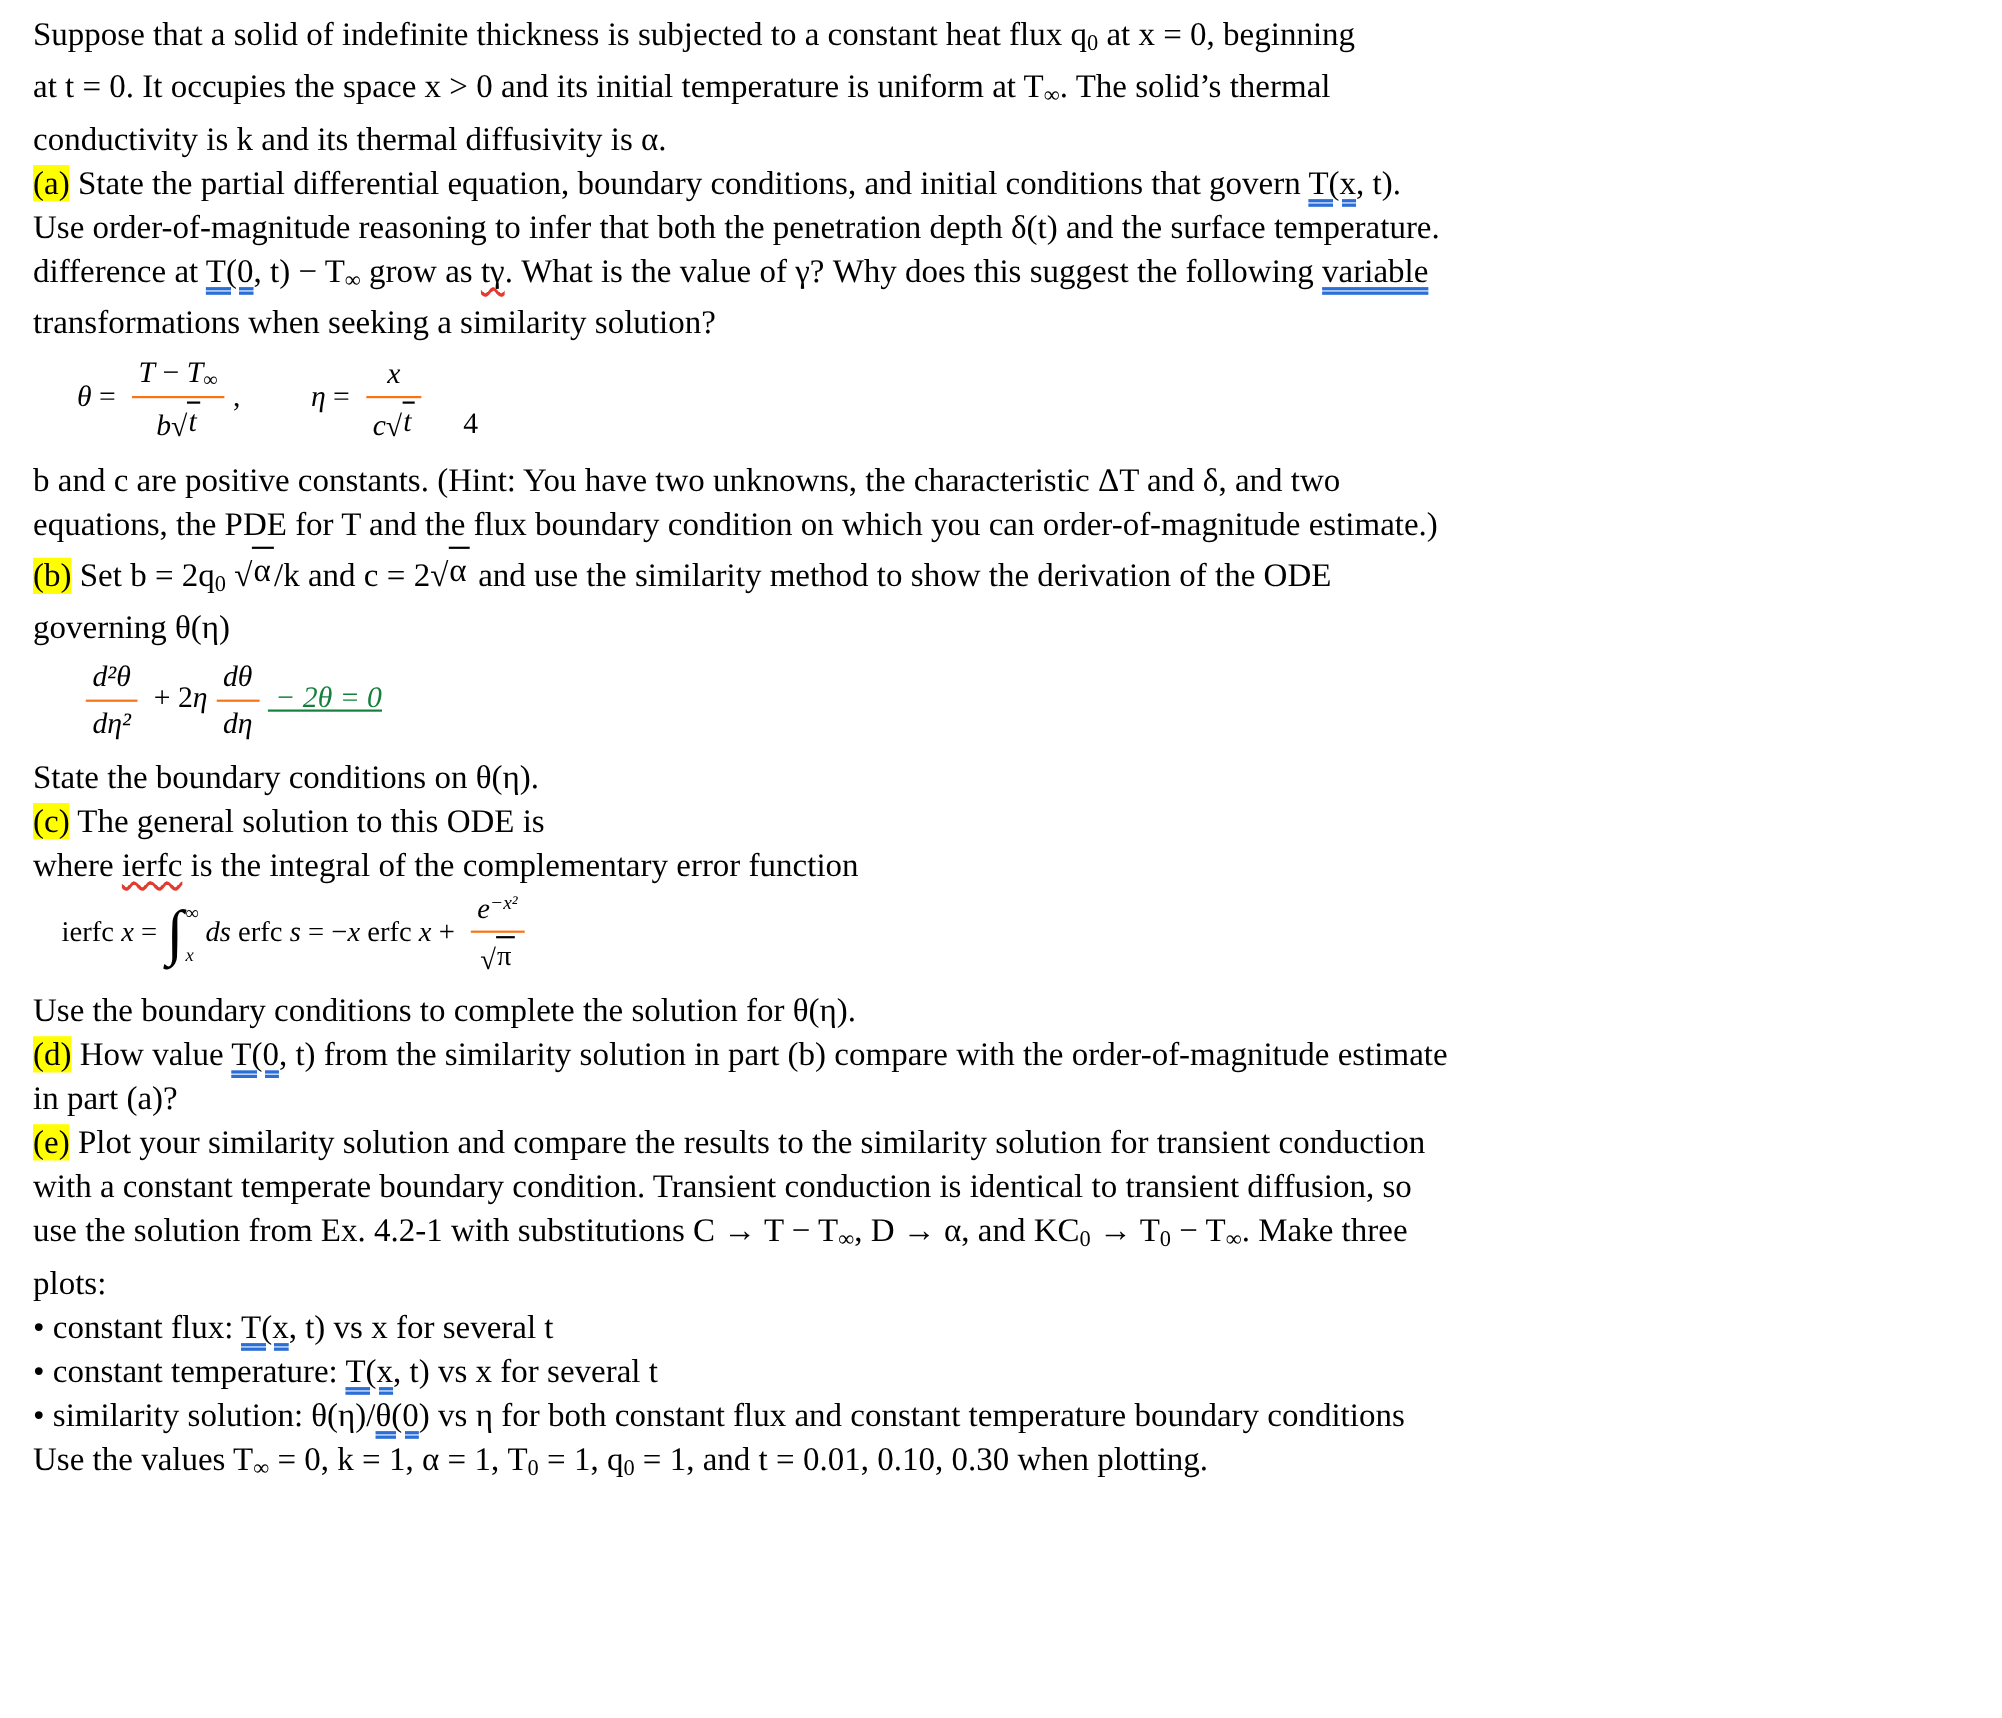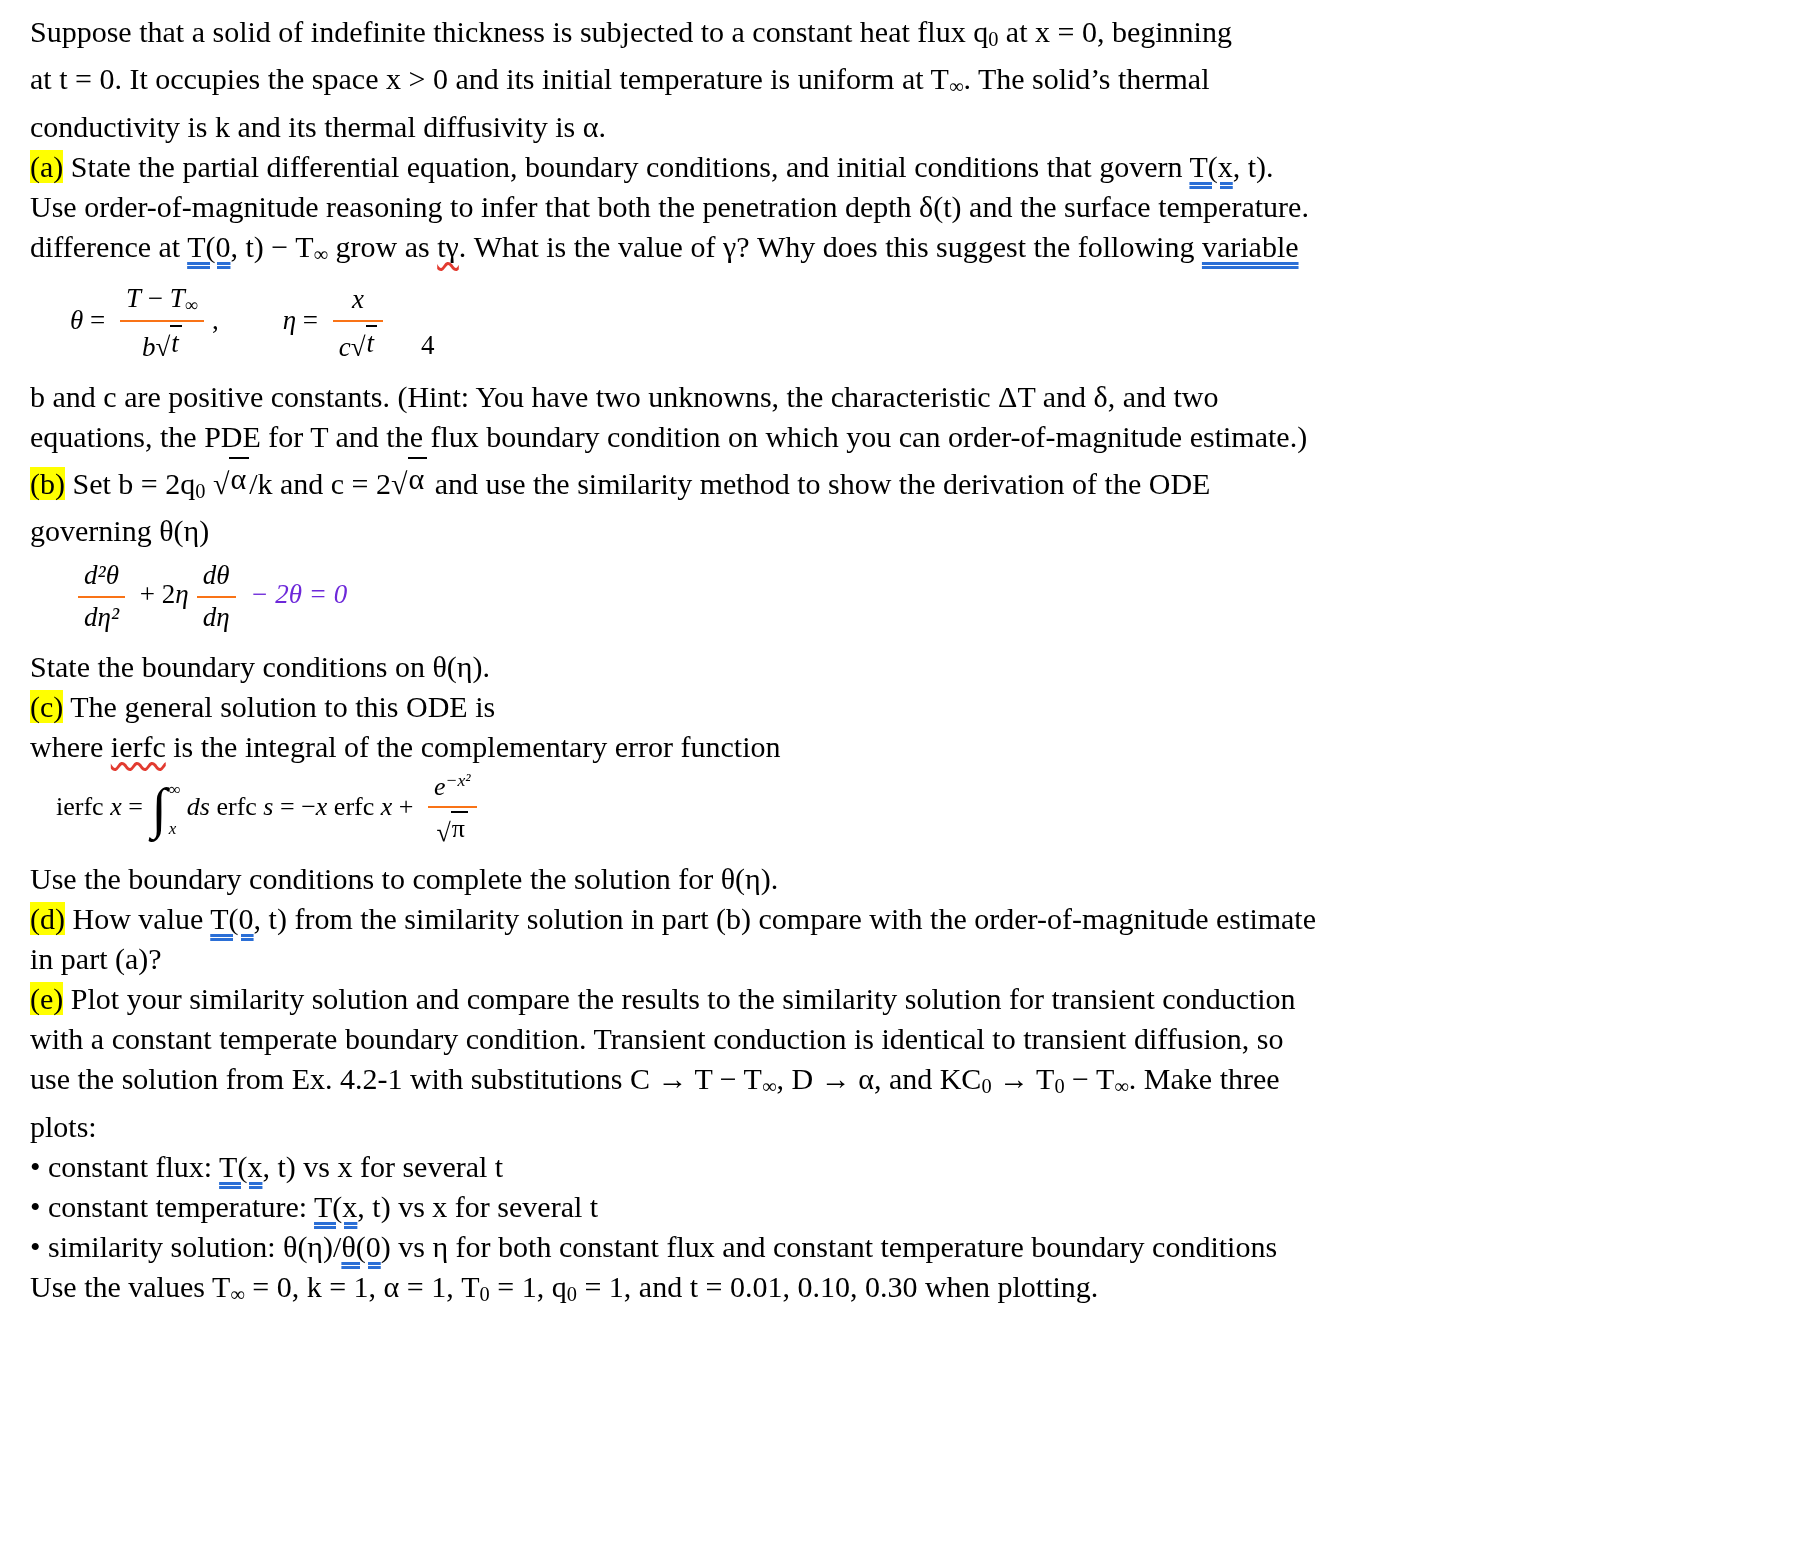--- a/index.html
+++ b/index.html
@@ -38,38 +38,39 @@
     text-decoration-color: #2b6fd6;
     text-underline-offset: 5px;
   }
   .uw {
     text-decoration: underline;
     text-decoration-style: wavy;
     text-decoration-color: #e23b30;
     text-underline-offset: 5px;
     text-decoration-skip-ink: none;
   }
-  .red { color: #6d28d9; }
+  .red { color: #15803d; text-decoration: underline; }
   .gap { display: inline-block; width: 64px; }
   .pgnum { display: inline-block; margin-left: 30px; transform: translateY(24px); font-style: normal; }
   .int { display: inline-flex; align-items: center; vertical-align: middle; margin: 0 6px 0 2px; }
   .int-sym { font-size: 56px; line-height: 0.95; }
   .int-lims { display: inline-flex; flex-direction: column; justify-content: space-between; font-size: 17px; height: 56px; margin-left: 2px; line-height: 1; padding: 2px 0; }
 </style>
 </head>
 <body>
 
 <div class="page">
   <div>
       <div class="line"><span>Suppose that a solid of indefinite thickness is subjected to a constant heat flux q</span><span class="sub">0</span><span> at x = 0, beginning</span></div>
       <div class="line"><span>at t = 0. It occupies the space x &gt; 0 and its initial temperature is uniform at T</span><span class="sub">∞</span><span>. The solid’s thermal</span></div>
       <div class="line"><span>conductivity is k and its thermal diffusivity is α.</span></div>
       <div class="line"><span class="hl">(a)</span><span> State the partial differential equation, boundary conditions, and initial conditions that govern </span><span class="ub">T(x</span><span>, t).</span></div>
       <div class="line"><span>Use order-of-magnitude reasoning to infer that both the penetration depth δ(t) and the surface temperature.</span></div>
       <div class="line"><span>difference at </span><span class="ub">T(0</span><span>, t) − T</span><span class="sub">∞</span><span> grow as </span><span class="uw">tγ</span><span>. What is the value of γ? Why does this suggest the following </span><span class="ub">variable</span></div>
+      <div class="line"><span>transformations when seeking a similarity solution?</span></div>
       <div class="line math"><span class="it">θ</span><span> = </span><span class="frac"><span class="num"><span class="it">T</span><span> − </span><span class="it">T</span><span class="sub">∞</span></span><span class="den"><span class="it">b</span><span class="sqrt">
               <span class="sqrt-sym">√</span>
               <span class="rad"><span class="it">t</span></span>
             </span></span></span><span>,</span><span class="gap"></span><span class="it">η</span><span> = </span><span class="frac"><span class="num"><span class="it">x</span></span><span class="den"><span class="it">c</span><span class="sqrt">
               <span class="sqrt-sym">√</span>
               <span class="rad"><span class="it">t</span></span>
             </span></span></span><span class="pgnum">4</span></div>
       <div class="line"><span>b and c are positive constants. (Hint: You have two unknowns, the characteristic ΔT and δ, and two</span></div>
       <div class="line"><span>equations, the PDE for T and the flux boundary condition on which you can order-of-magnitude estimate.)</span></div>
       <div class="line"><span class="hl">(b)</span><span> Set b = 2q</span><span class="sub">0</span><span> </span><span class="sqrt">

